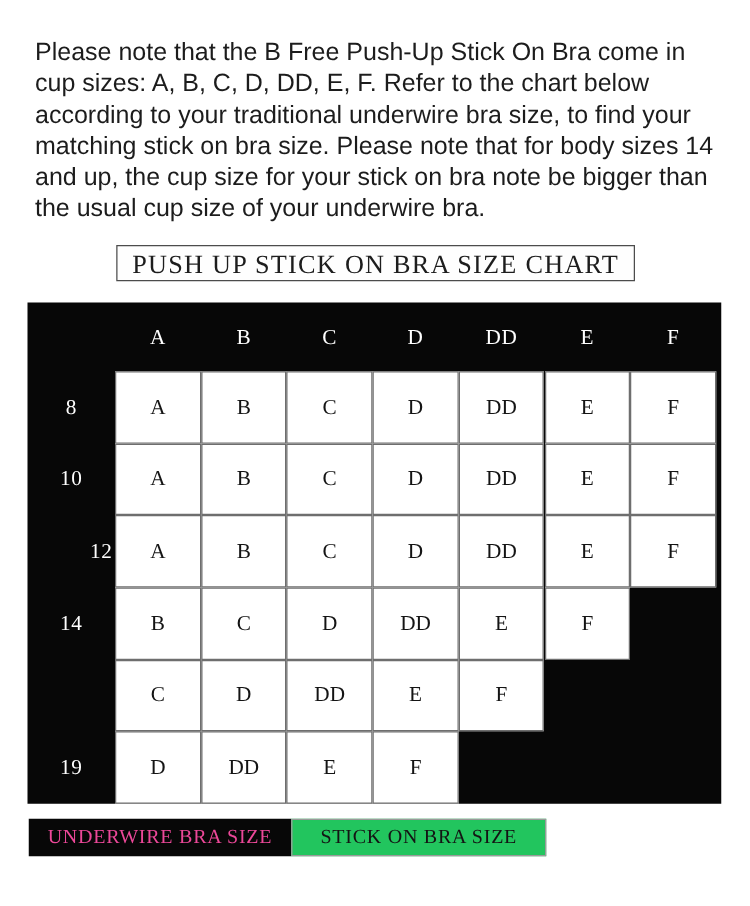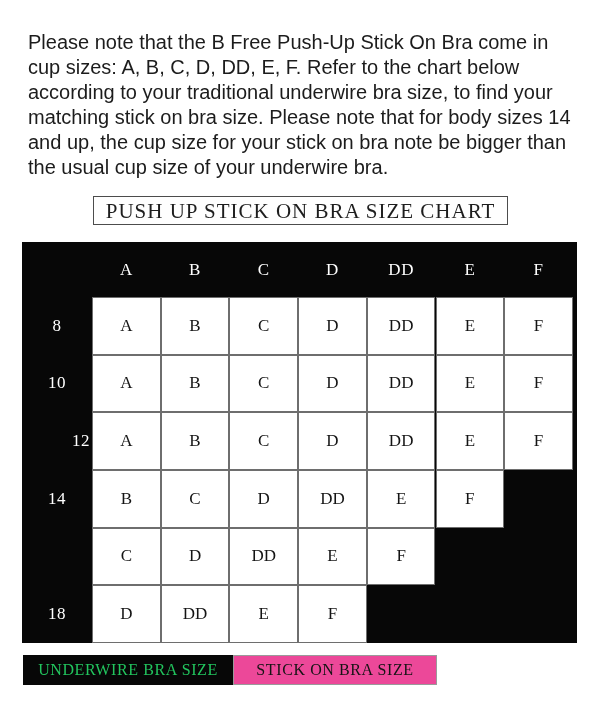--- a/index.html
+++ b/index.html
@@ -23,25 +23,25 @@
   .size-table{position:absolute;left:22px;top:242px;width:555px;height:401px;
               background:#070707;font-family:"Liberation Serif",serif;}
   .size-table .hdr{position:absolute;display:flex;align-items:center;justify-content:center;
                    color:#ffffff;font-size:17px;letter-spacing:.5px;}
   .size-table .cell{position:absolute;display:flex;align-items:center;justify-content:center;
                     background:#ffffff;border:1px solid #6e6e6e;box-sizing:border-box;
                     color:#141414;font-size:17px;}
 
   
   .legend-underwire{position:absolute;left:23px;top:655px;width:210px;height:30px;
-                    background:#070707;color:#22c55e;
+                    background:#070707;color:#ec4899;
                     display:flex;align-items:center;justify-content:center;
                     font-family:"Liberation Serif",serif;font-size:16px;letter-spacing:.6px;}
   .legend-stickon{position:absolute;left:233px;top:655px;width:204px;height:30px;
-                  box-sizing:border-box;background:#ec4899;border:1px solid #9a9a9a;
+                  box-sizing:border-box;background:#22c55e;border:1px solid #9a9a9a;
                   color:#141414;display:flex;align-items:center;justify-content:center;
                   font-family:"Liberation Serif",serif;font-size:16px;letter-spacing:.6px;}
 </style>
 </head>
 <body>
 
 <div class="page">
 
   <div class="intro">
     <div class="line">Please note that the B Free Push-Up Stick On Bra come in</div>
@@ -61,21 +61,21 @@
       <div class="hdr" style="left: 138.7px; top: 0px; width: 68.7px; height: 55px;">B</div>
       <div class="hdr" style="left: 207.4px; top: 0px; width: 68.7px; height: 55px;">C</div>
       <div class="hdr" style="left: 276.1px; top: 0px; width: 68.7px; height: 55px;">D</div>
       <div class="hdr" style="left: 344.8px; top: 0px; width: 68.7px; height: 55px;">DD</div>
       <div class="hdr" style="left: 413.5px; top: 0px; width: 68.7px; height: 55px;">E</div>
       <div class="hdr" style="left: 482.2px; top: 0px; width: 68.7px; height: 55px;">F</div>
       <div class="hdr" style="left: 0px; top: 55px; width: 70px; height: 57.65px;">8</div>
       <div class="hdr" style="left: 0px; top: 112.65px; width: 70px; height: 57.65px;">10</div>
       <div class="hdr" style="left: 0px; top: 170.3px; width: 70px; height: 57.65px; margin-left: 24px;">12</div>
       <div class="hdr" style="left: 0px; top: 227.95px; width: 70px; height: 57.65px;">14</div>
-      <div class="hdr" style="left: 0px; top: 343.25px; width: 70px; height: 57.65px;">18</div>
+      <div class="hdr" style="left: 0px; top: 343.25px; width: 70px; height: 57.65px;">19</div>
       <div class="cell" style="left: 70px; top: 55px; width: 68.7px; height: 57.65px;">A</div>
       <div class="cell" style="left: 138.7px; top: 55px; width: 68.7px; height: 57.65px;">B</div>
       <div class="cell" style="left: 207.4px; top: 55px; width: 68.7px; height: 57.65px;">C</div>
       <div class="cell" style="left: 276.1px; top: 55px; width: 68.7px; height: 57.65px;">D</div>
       <div class="cell" style="left: 344.8px; top: 55px; width: 68.7px; height: 57.65px;">DD</div>
       <div class="cell" style="left: 413.5px; top: 55px; width: 68.7px; height: 57.65px;">E</div>
       <div class="cell" style="left: 482.2px; top: 55px; width: 68.7px; height: 57.65px;">F</div>
       <div class="cell" style="left: 70px; top: 112.65px; width: 68.7px; height: 57.65px;">A</div>
       <div class="cell" style="left: 138.7px; top: 112.65px; width: 68.7px; height: 57.65px;">B</div>
       <div class="cell" style="left: 207.4px; top: 112.65px; width: 68.7px; height: 57.65px;">C</div>

